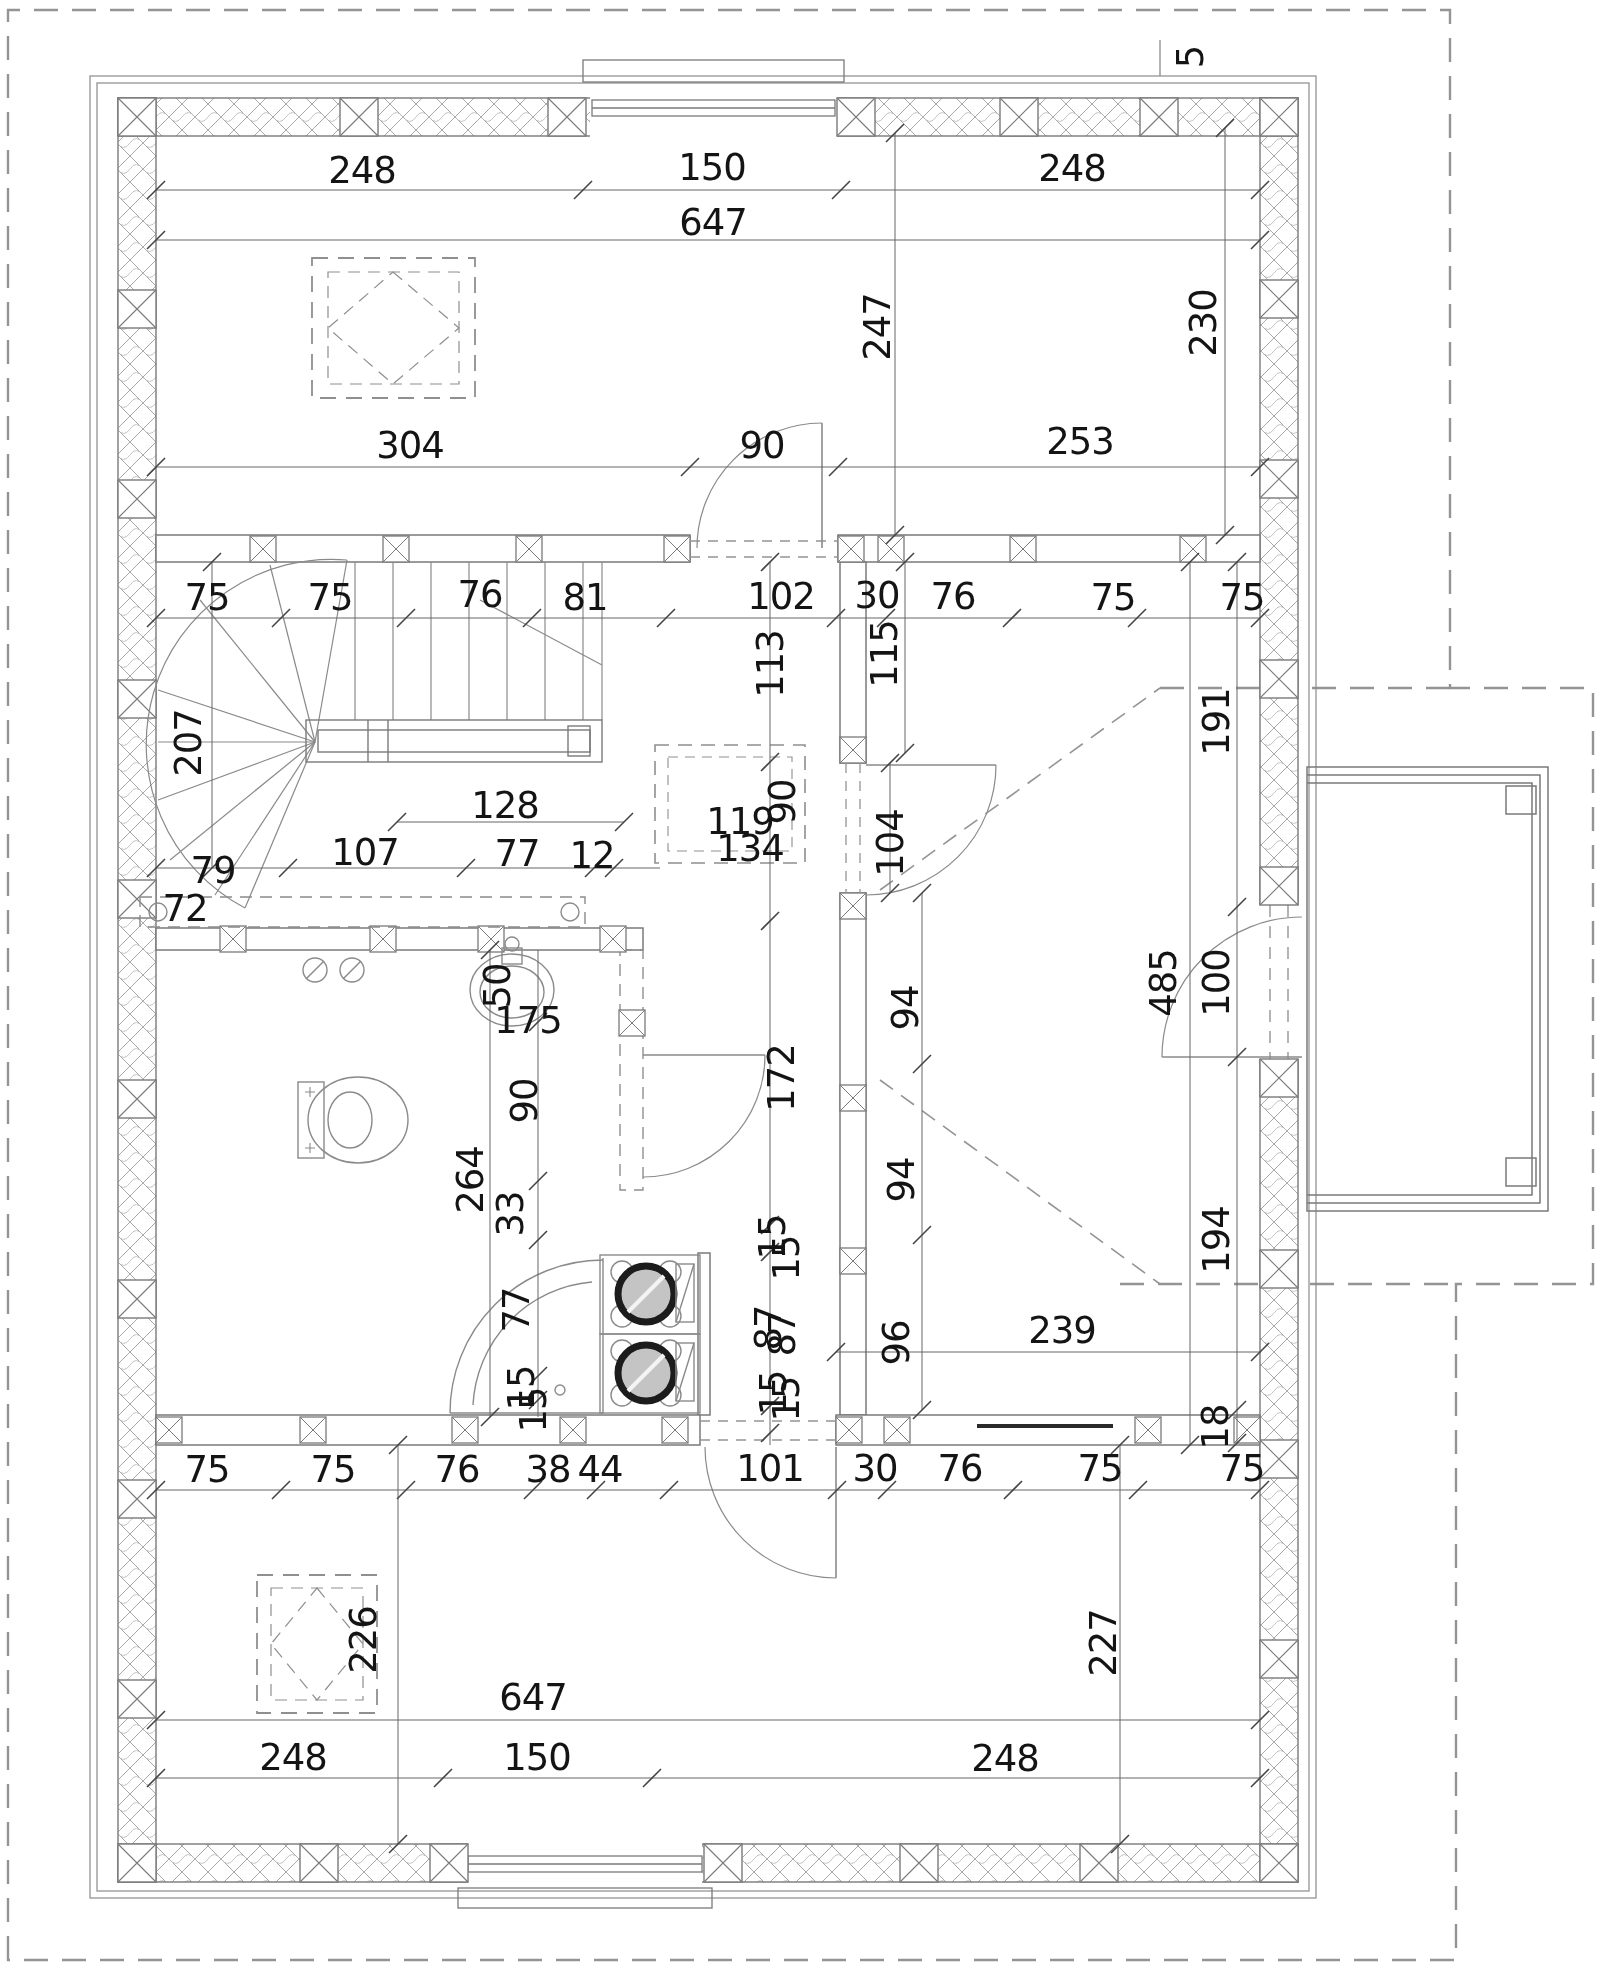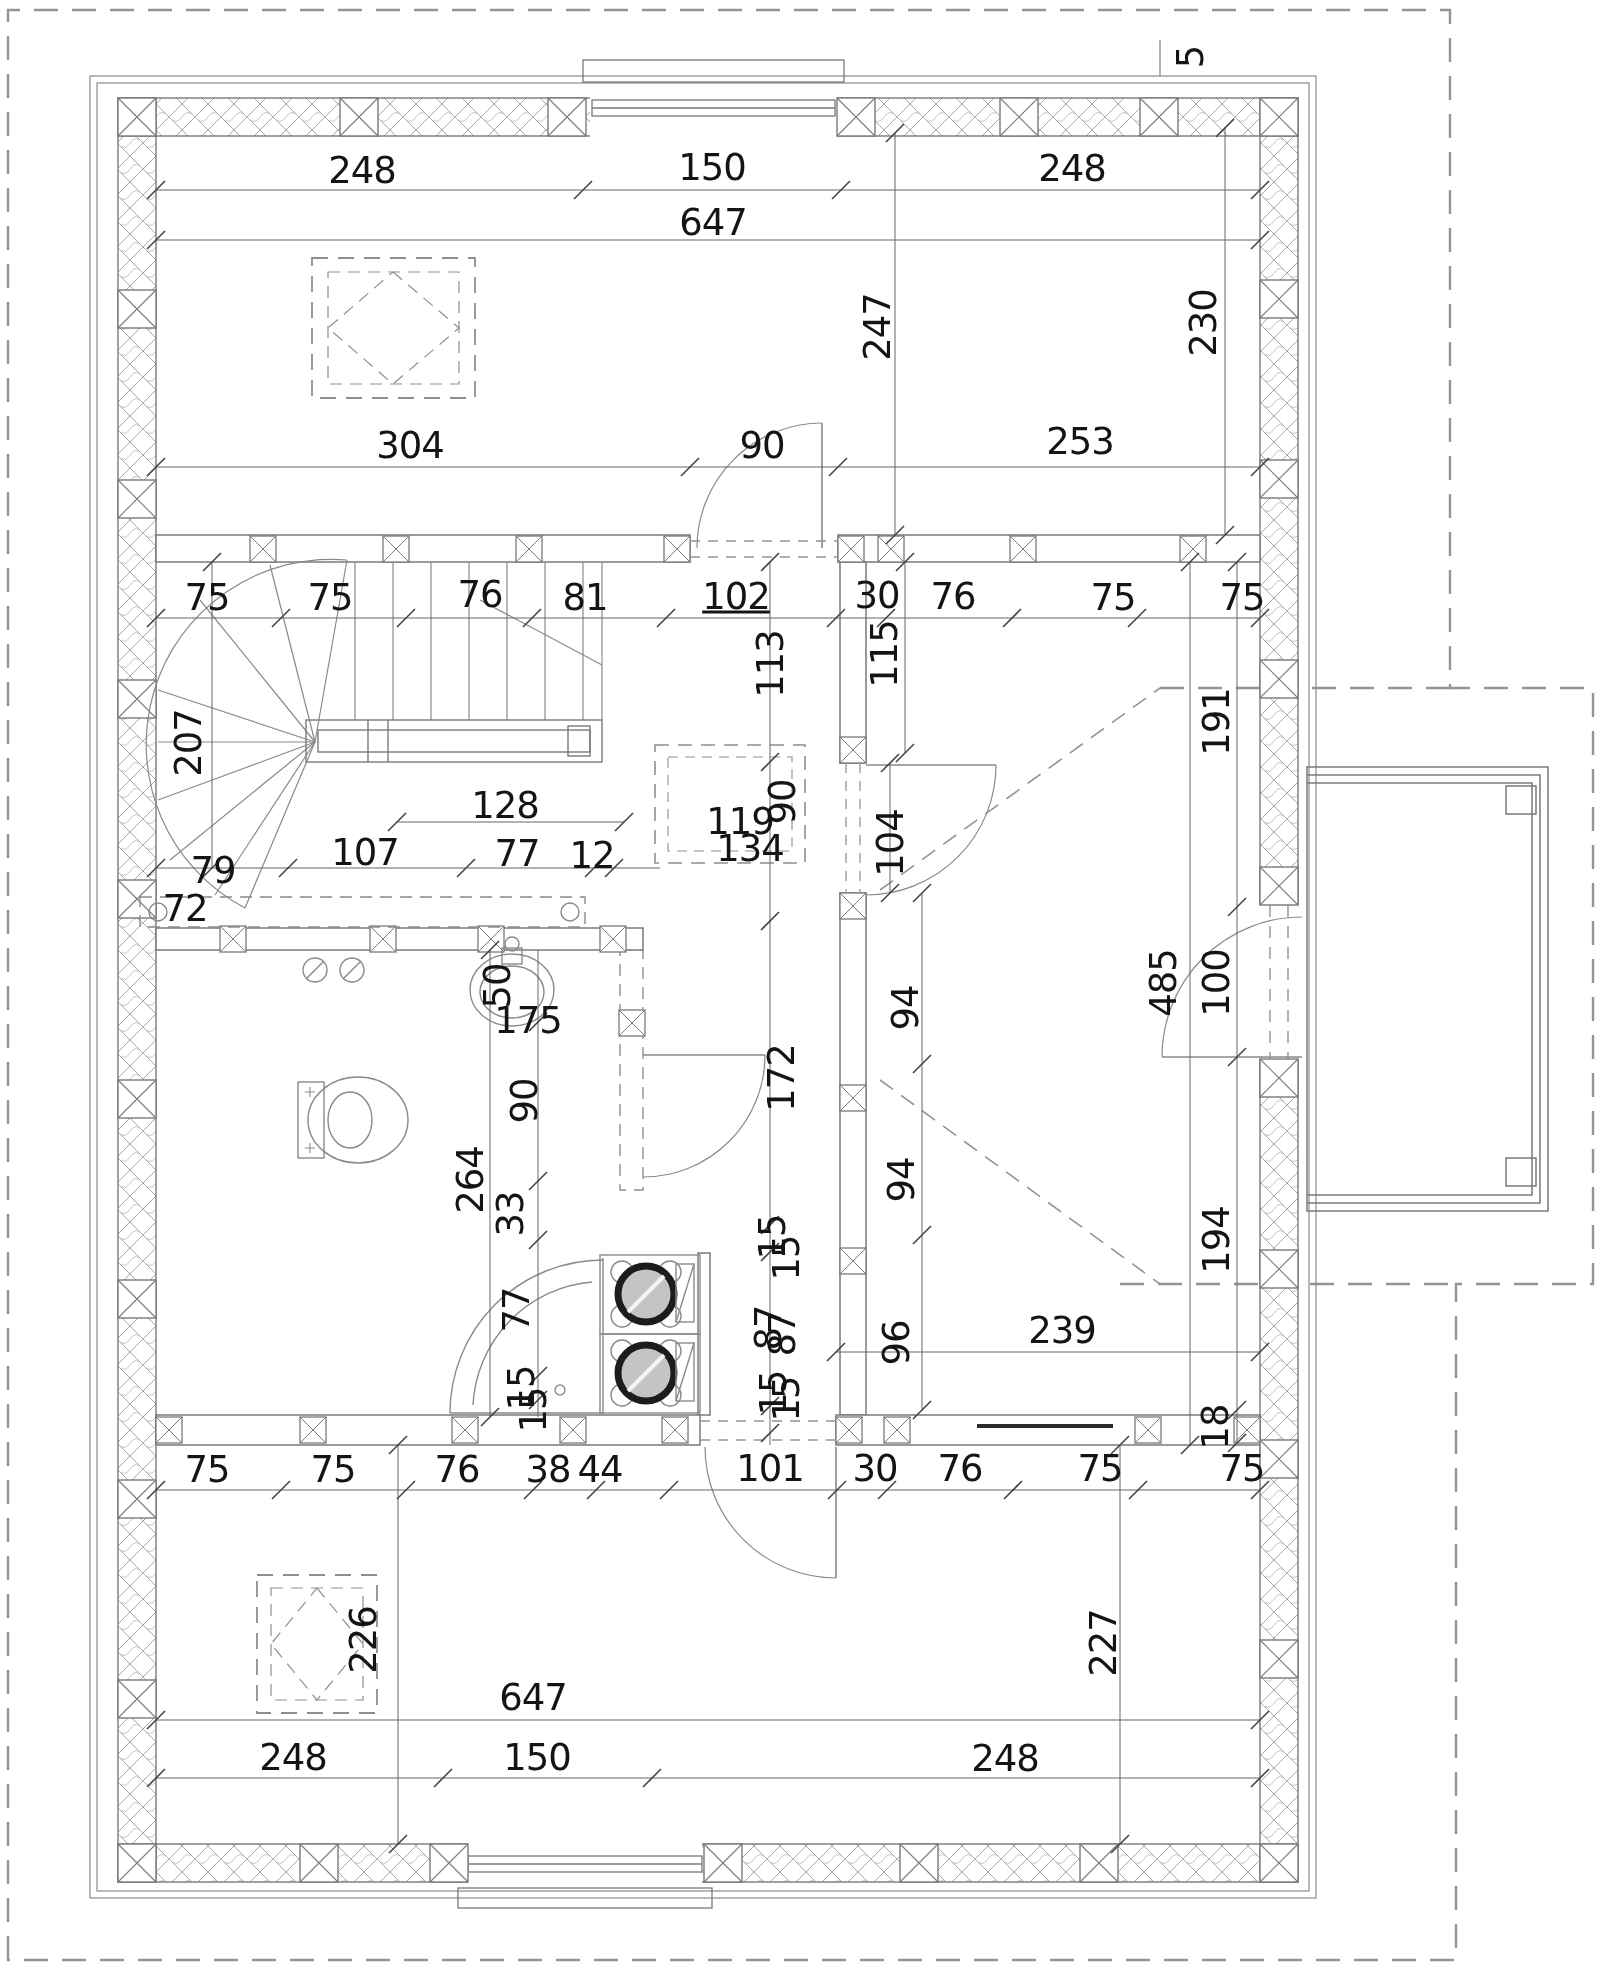--- a/index.html
+++ b/index.html
@@ -424,21 +424,21 @@
       <div class="dim rot" style="left: 1190px; top: 57px;">5</div>
       <div class="dim rot" style="left: 877px; top: 327px;">247</div>
       <div class="dim rot" style="left: 1203px; top: 323px;">230</div>
       <div class="dim" style="left: 410px; top: 445px;">304</div>
       <div class="dim" style="left: 762px; top: 445px;">90</div>
       <div class="dim" style="left: 1060px; top: 441px; margin-left: 20px;">253</div>
       <div class="dim" style="left: 207px; top: 597px;">75</div>
       <div class="dim" style="left: 330px; top: 597px;">75</div>
       <div class="dim" style="left: 480px; top: 594px;">76</div>
       <div class="dim" style="left: 585px; top: 597px;">81</div>
-      <div class="dim" style="left: 736px; top: 596px; text-decoration: underline;">102</div>
+      <div class="dim" style="left: 781px; top: 596px;">102</div>
       <div class="dim" style="left: 877px; top: 595px;">30</div>
       <div class="dim" style="left: 953px; top: 596px;">76</div>
       <div class="dim" style="left: 1113px; top: 597px;">75</div>
       <div class="dim" style="left: 1242px; top: 597px;">75</div>
       <div class="dim rot" style="left: 770px; top: 664px;">113</div>
       <div class="dim rot" style="left: 884px; top: 654px;">115</div>
       <div class="dim rot" style="left: 188px; top: 743px;">207</div>
       <div class="dim rot" style="left: 1216px; top: 722px;">191</div>
       <div class="dim" style="left: 213px; top: 834px; margin-top: 36px;">79</div>
       <div class="dim" style="left: 365px; top: 852px;">107</div>

